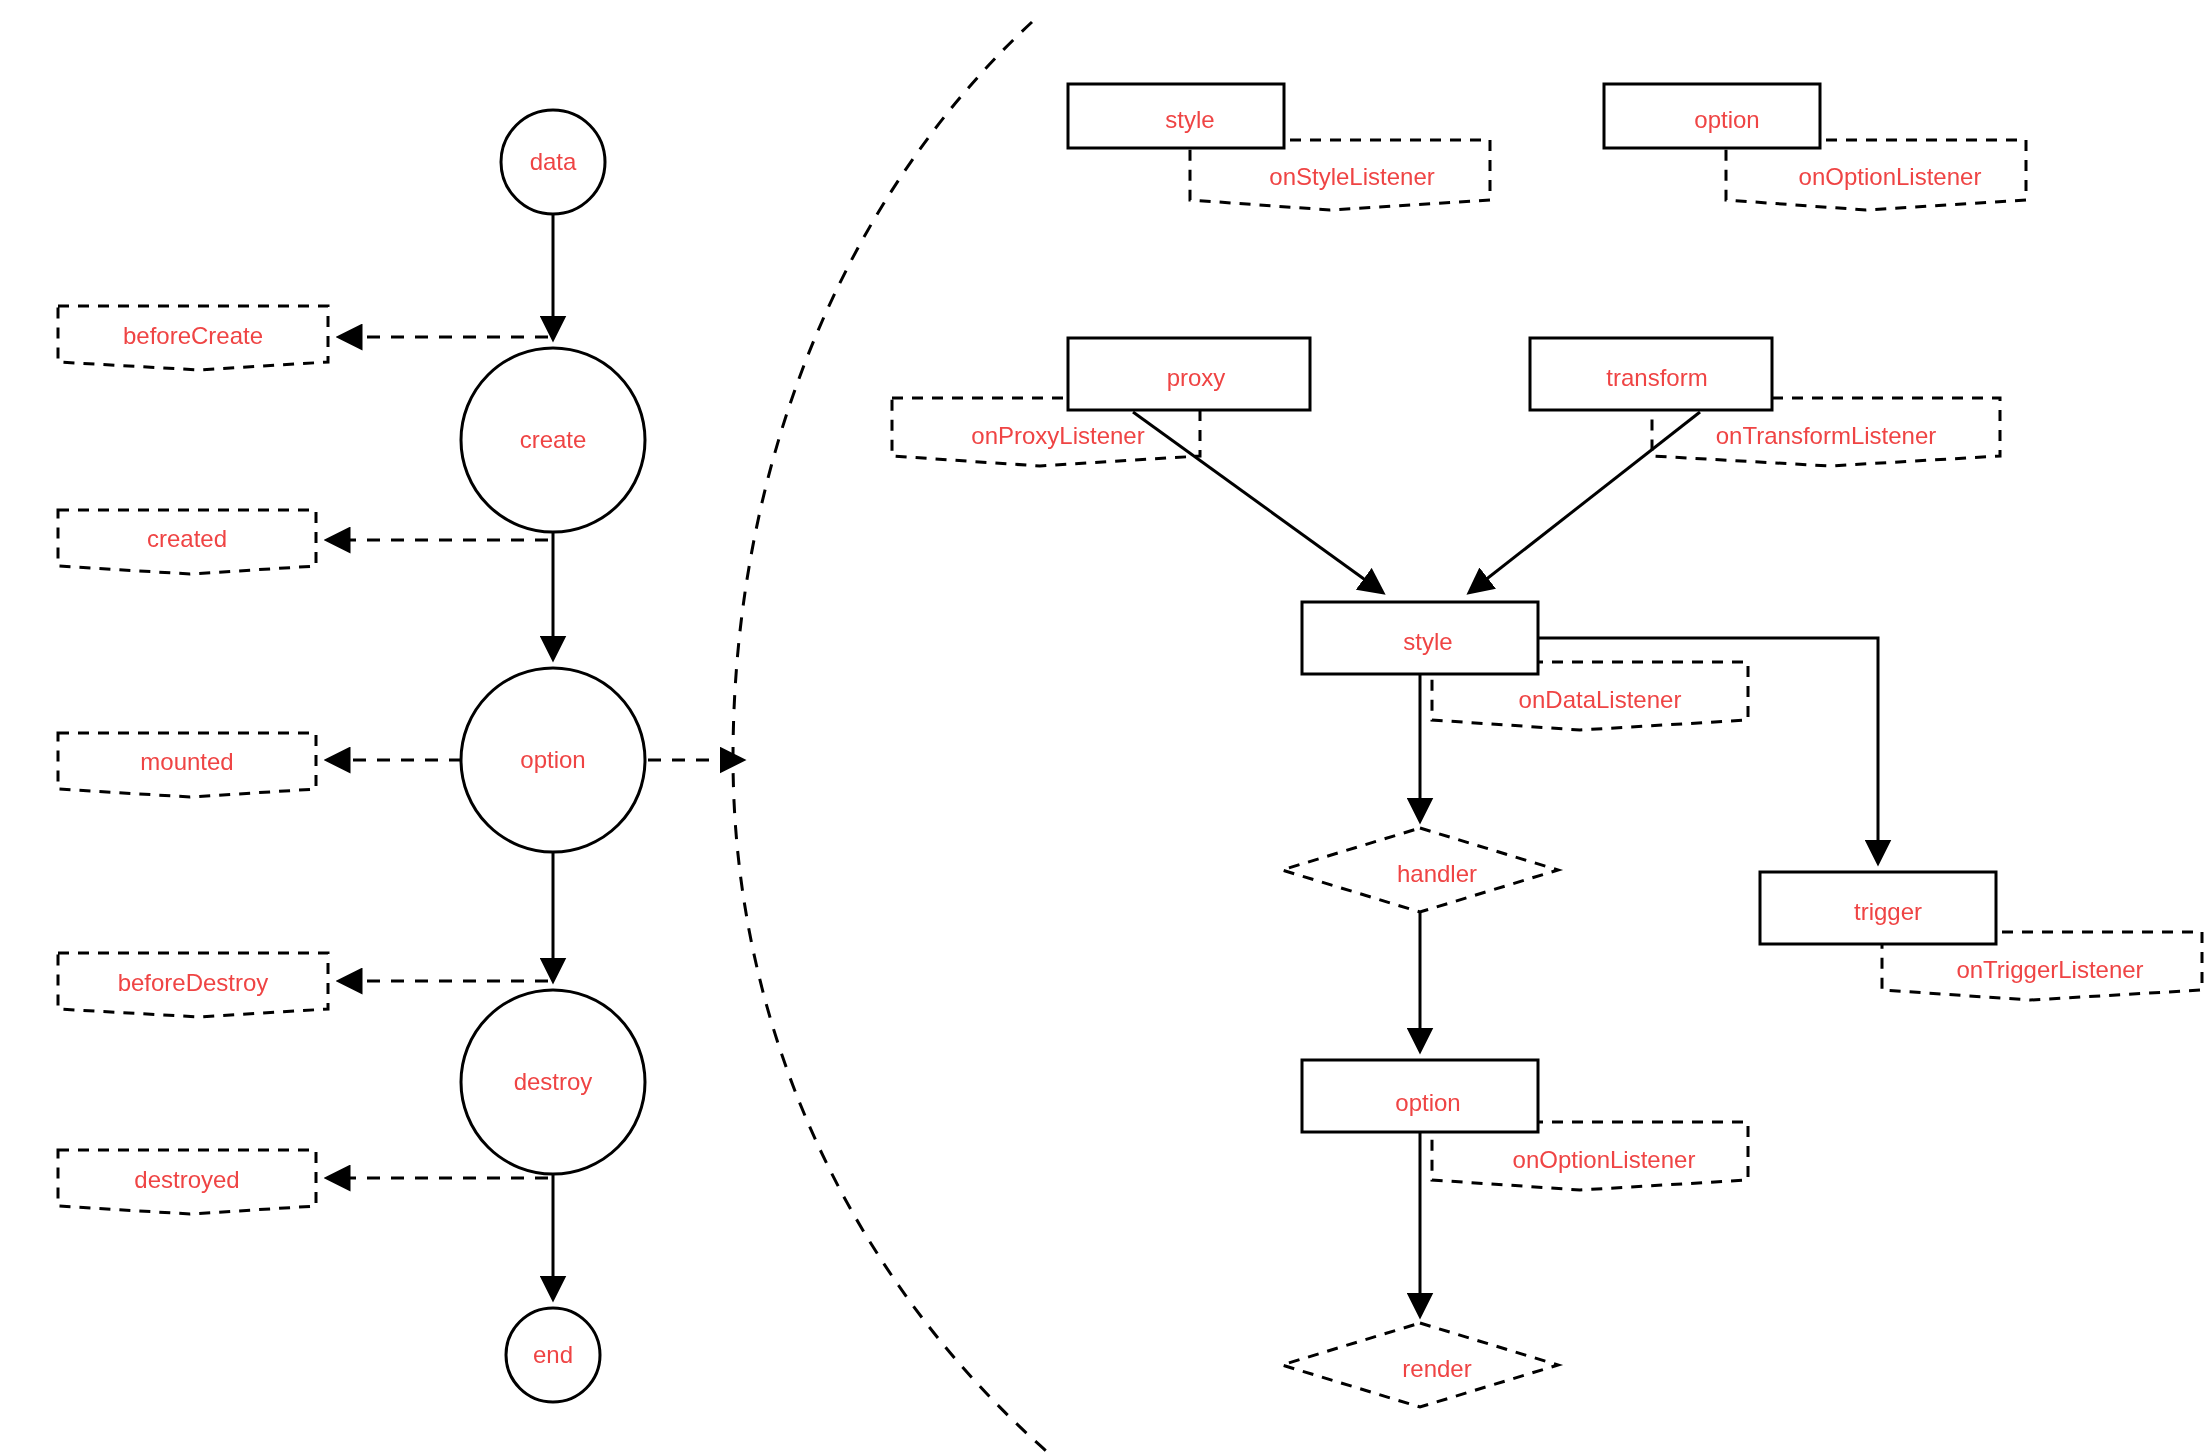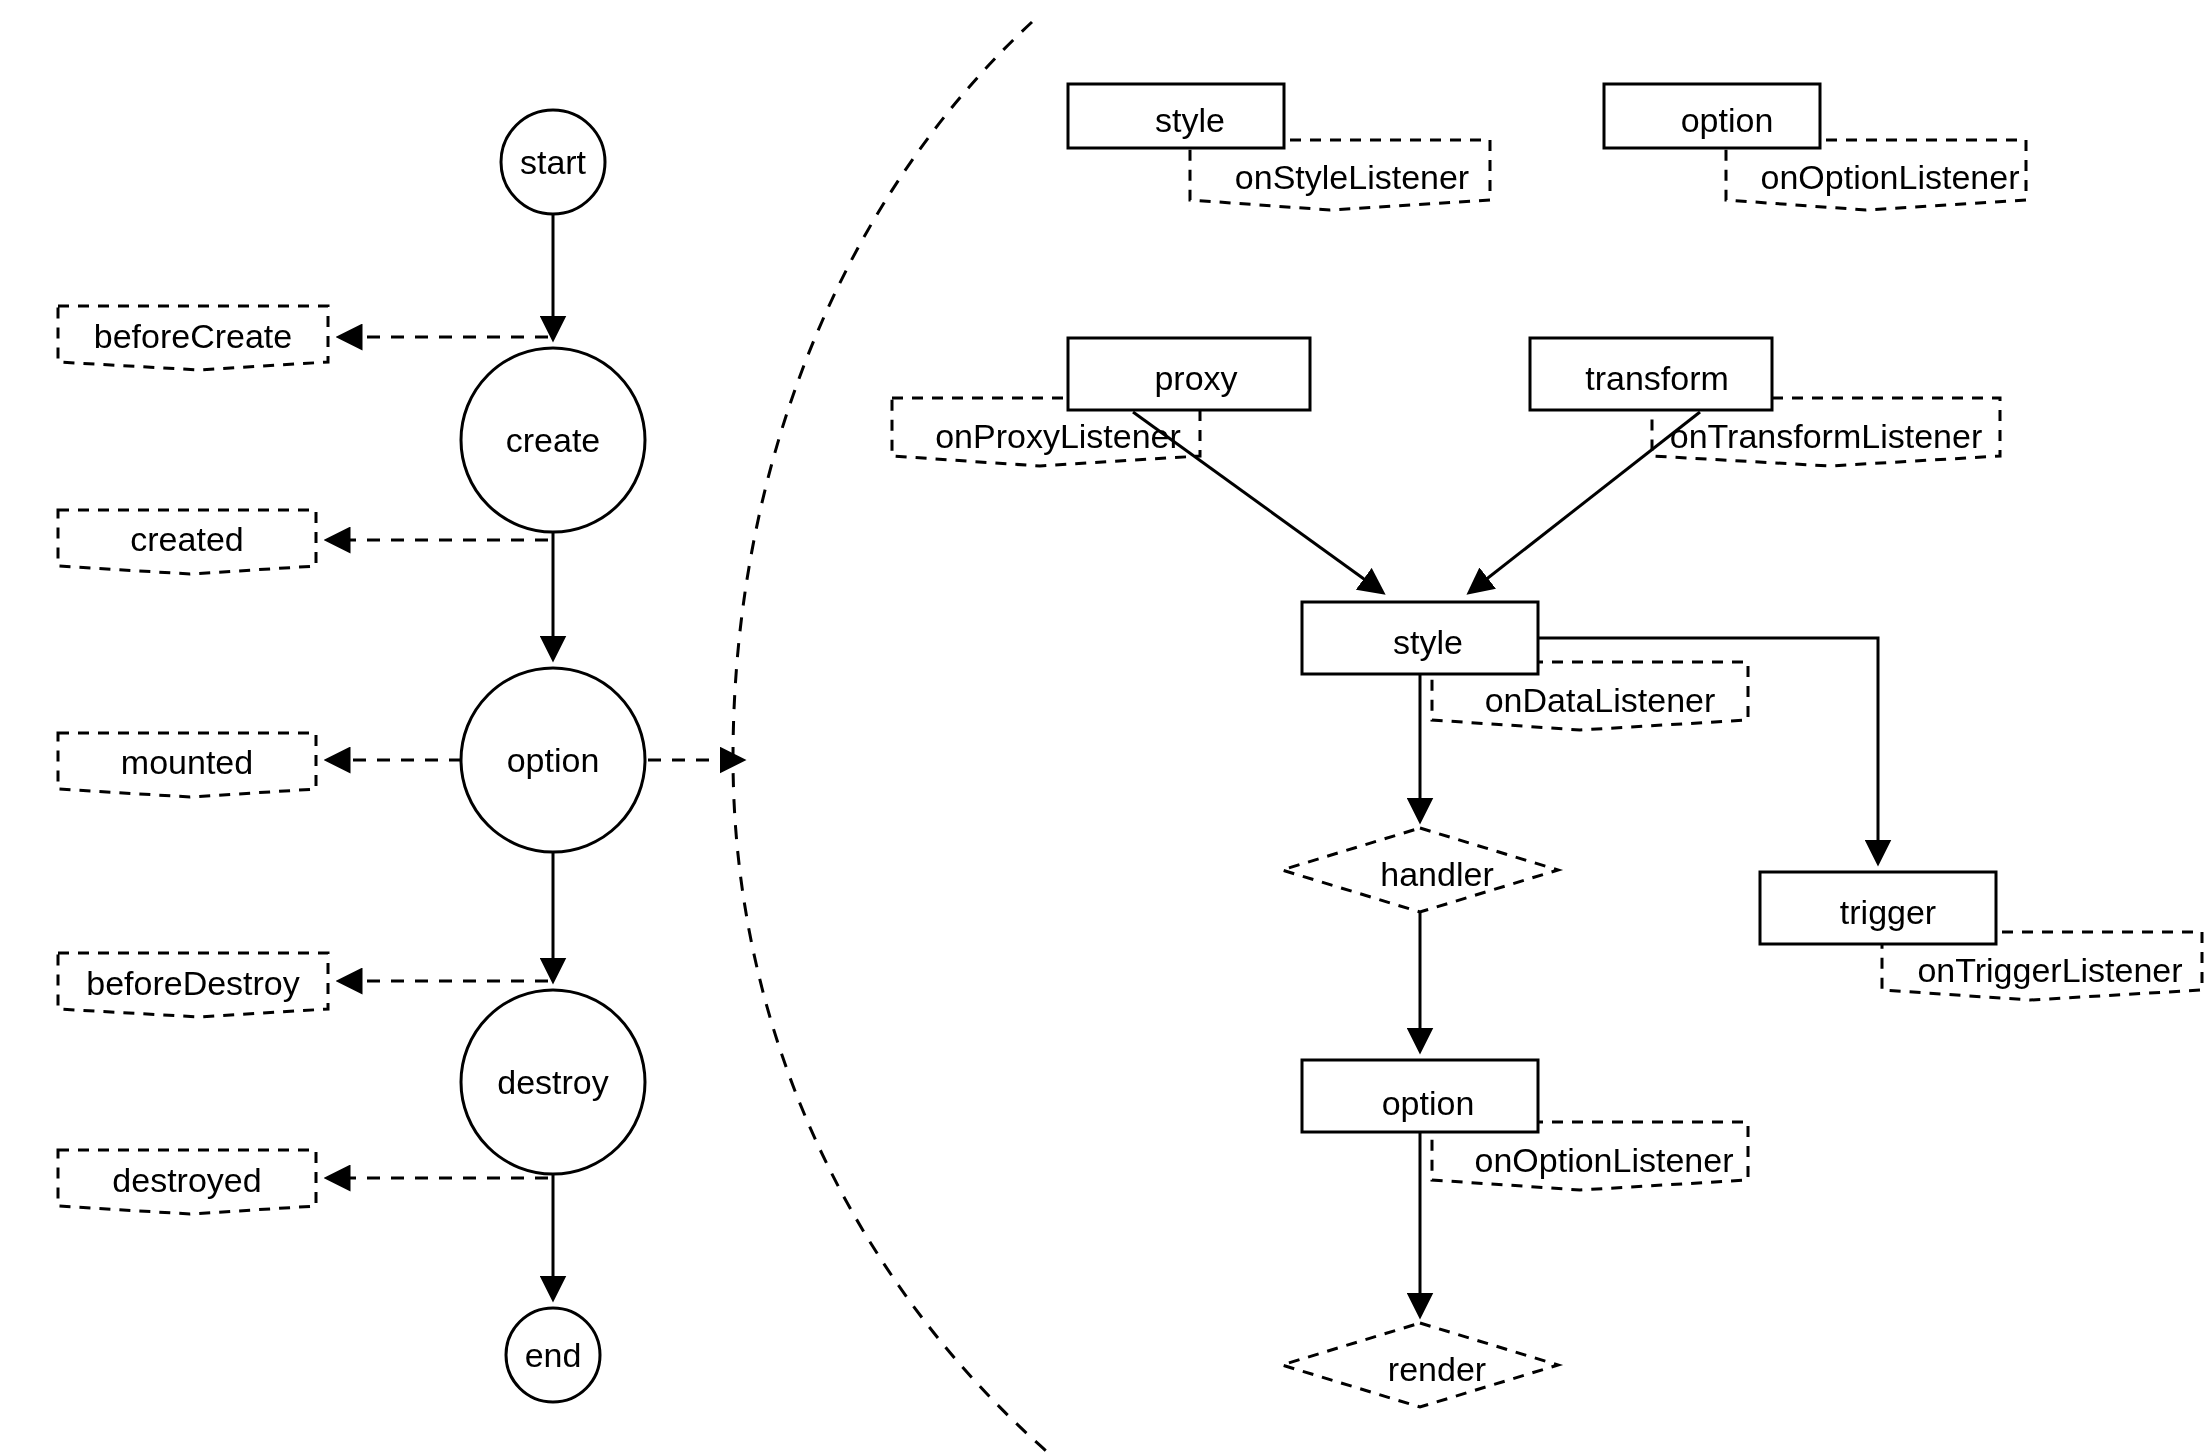--- a/index.html
+++ b/index.html
@@ -1,21 +1,21 @@
 <!DOCTYPE html>
 <html><head>
 <meta charset="utf-8">
 <style>
   html,body{margin:0;padding:0;background:#ffffff;}
   body{width:2206px;height:1456px;overflow:hidden;
        font-family:"Liberation Sans","DejaVu Sans",sans-serif;}
   #stage{position:relative;width:2206px;height:1456px;background:#fff;}
   svg#canvas{position:absolute;left:0;top:0;width:2206px;height:1456px;}
-  .nodelabel{position:absolute;white-space:nowrap;color:#000000;
-             font-size:34px;line-height:1;pointer-events:none;}
+  .nodelabel{position:absolute;white-space:nowrap;color:#ef4444;
+             font-size:24px;line-height:1;pointer-events:none;}
   .c{transform:translate(-50%,-50%);}
 </style>
 </head>
 <body>
 
 <div id="stage">
 
   <svg id="canvas" viewBox="0 0 2206 1456" xmlns="http://www.w3.org/2000/svg">
     <defs>
       <marker id="arrowSolid" viewBox="0 0 12 12" refX="10" refY="6" markerWidth="9" markerHeight="9" orient="auto-start-reverse">
@@ -79,21 +79,21 @@
       <rect x="1530" y="338" width="242" height="72" fill="#fff" stroke="#000" stroke-width="3"></rect>
       <rect x="1302" y="602" width="236" height="72" fill="#fff" stroke="#000" stroke-width="3"></rect>
       <rect x="1302" y="1060" width="236" height="72" fill="#fff" stroke="#000" stroke-width="3"></rect>
       <rect x="1760" y="872" width="236" height="72" fill="#fff" stroke="#000" stroke-width="3"></rect>
 
       <polygon points="1420,828 1558,870 1420,912 1282,870" fill="#fff" stroke="#000" stroke-width="3" stroke-dasharray="11,9"></polygon>
       <polygon points="1420,1323 1558,1365 1420,1407 1282,1365" fill="#fff" stroke="#000" stroke-width="3" stroke-dasharray="11,9"></polygon>
     </g>
   </svg>
 
-  <div class="nodelabel c" style="left:553px;top:162px">start</div>
+  <div class="nodelabel c" style="left:553px;top:162px">data</div>
   <div class="nodelabel c" style="left:553px;top:440px">create</div>
   <div class="nodelabel c" style="left:553px;top:760px">option</div>
   <div class="nodelabel c" style="left:553px;top:1082px">destroy</div>
   <div class="nodelabel c" style="left:553px;top:1355px">end</div>
 
   <div class="nodelabel c" style="left:193px;top:336px">beforeCreate</div>
   <div class="nodelabel c" style="left:187px;top:539px">created</div>
   <div class="nodelabel c" style="left:187px;top:762px">mounted</div>
   <div class="nodelabel c" style="left:193px;top:983px">beforeDestroy</div>
   <div class="nodelabel c" style="left:187px;top:1180px">destroyed</div>

